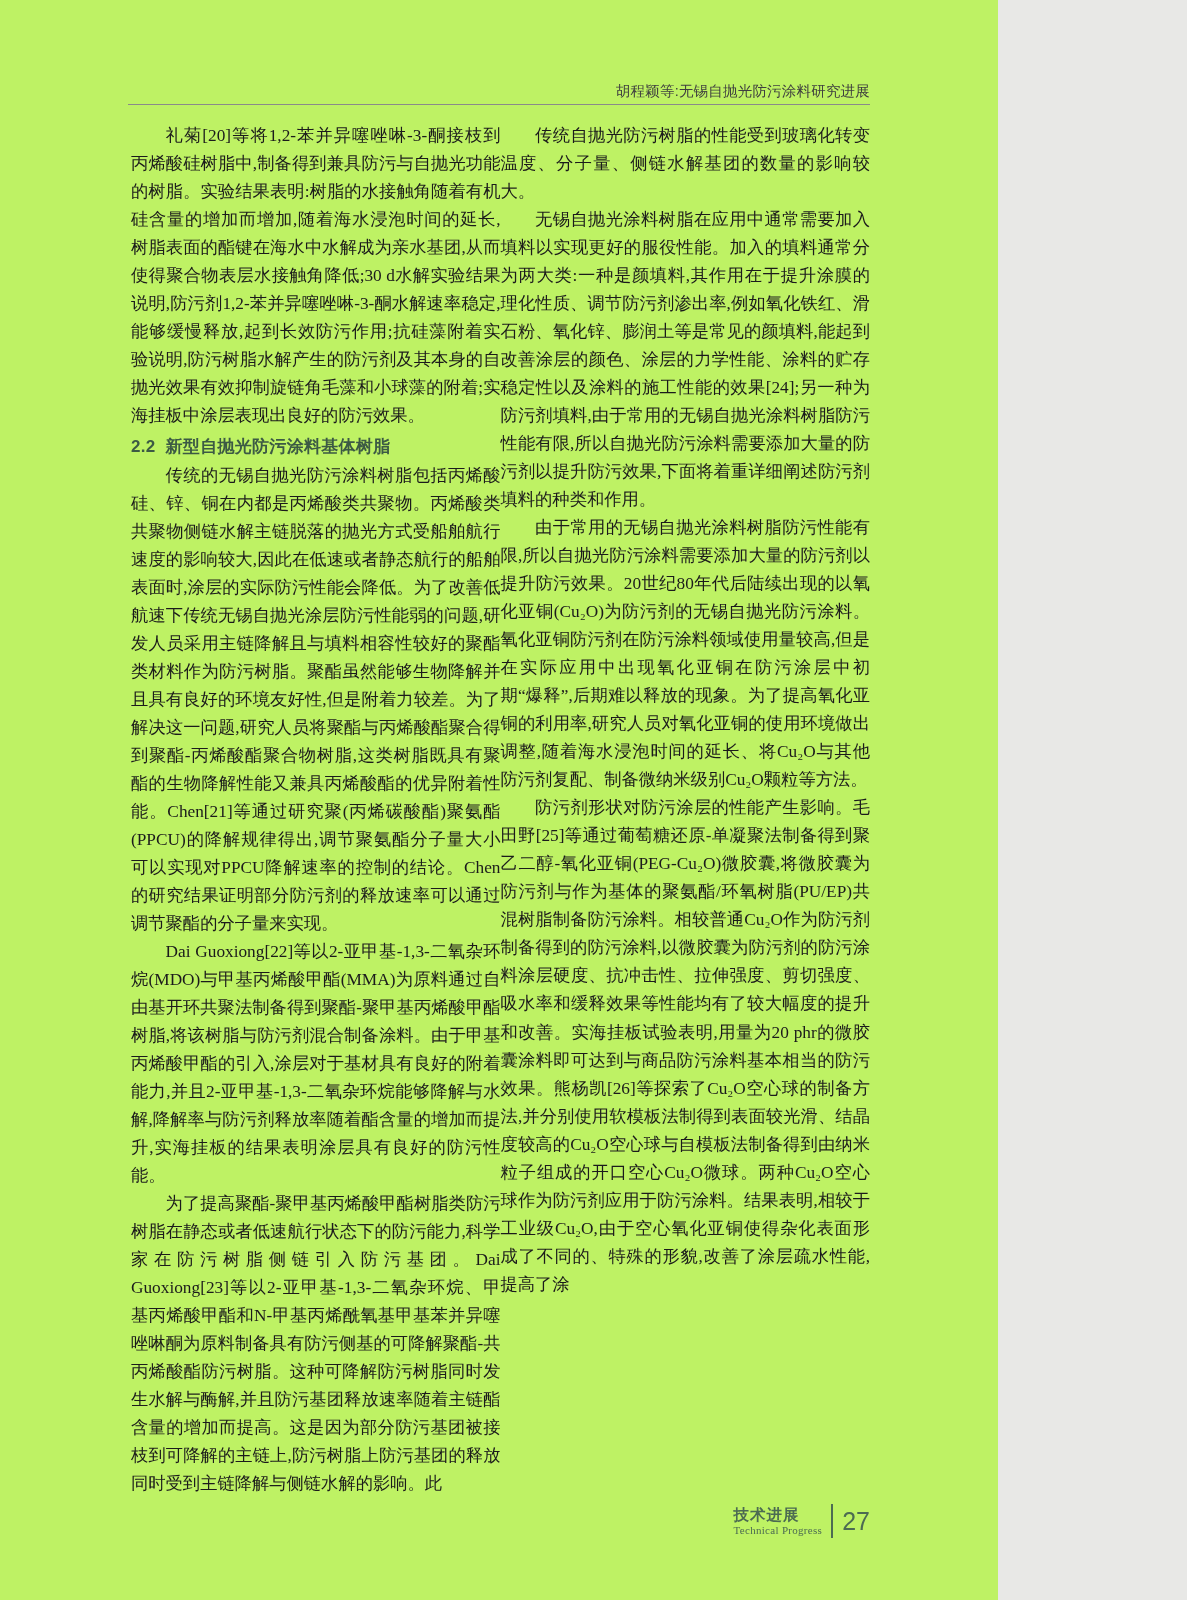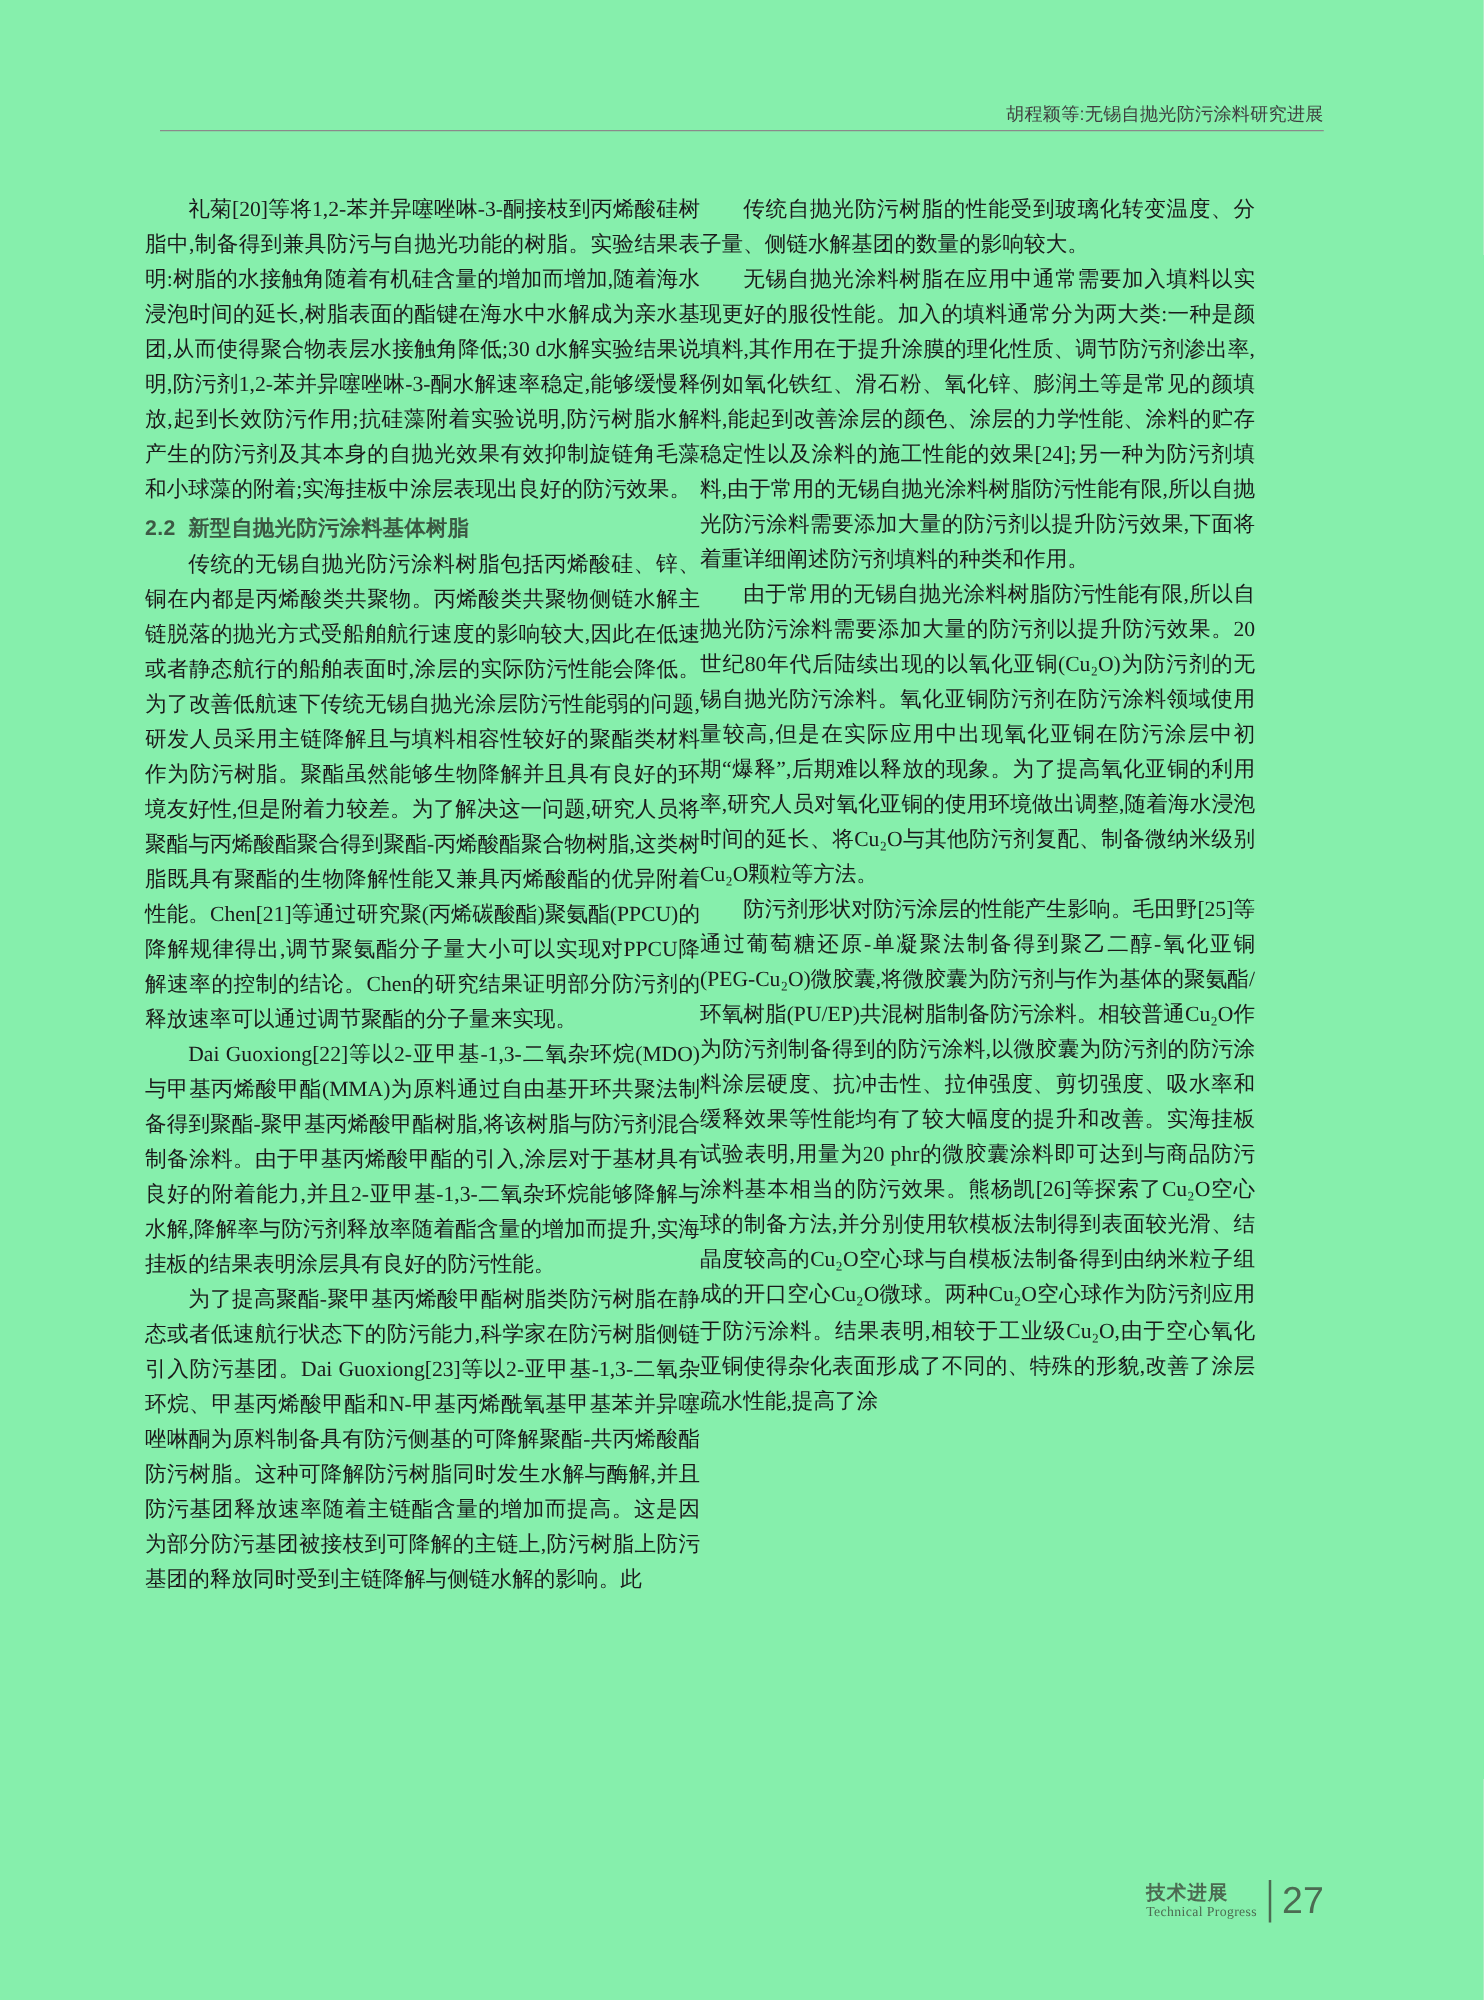--- a/index.html
+++ b/index.html
@@ -5,23 +5,23 @@
   html, body {
     margin: 0;
     padding: 0;
     background: #e8e8e6;
   }
   body {
     font-family: "Liberation Serif", serif;
   }
   .page {
     position: relative;
-    width: 1187px;
+    width: 998px;
     height: 1600px;
-    background: #86efac;
+    background: #bef264;
     overflow: hidden;
     box-sizing: border-box;
   }
   .header {
     position: absolute;
     top: 82px;
     right: 128px;
     font-size: 14.5px;
     color: #3f3f3f;
     letter-spacing: 0.2px;
@@ -31,24 +31,23 @@
     position: absolute;
     top: 104px;
     left: 128px;
     right: 128px;
     height: 1px;
     background: #8a8a8a;
   }
   .columns {
     position: absolute;
     top: 122px;
-    left: 116px;
+    left: 131px;
     right: 128px;
     display: flex;
-    margin-top: 32px;
   }
   .col {
     width: 444px;
     font-size: 17.3px;
     line-height: 1.62;
     color: #1b1b1b;
     text-align: justify;
     text-justify: inter-ideograph;
   }
   .col p {
@@ -111,21 +110,21 @@
     color: #4c6b52;
     letter-spacing: 0.3px;
   }
   .footer-bar {
     width: 2px;
     height: 34px;
     background: #4c6b52;
   }
   .footer-page {
     font-family: "Liberation Sans", sans-serif;
-    font-size: 30px;
+    font-size: 25px;
     color: #4c6b52;
     line-height: 1;
   }
 </style>
 </head>
 <body>
 
 <div class="page">
 
   <div class="header">胡程颖等:无锡自抛光防污涂料研究进展</div>

